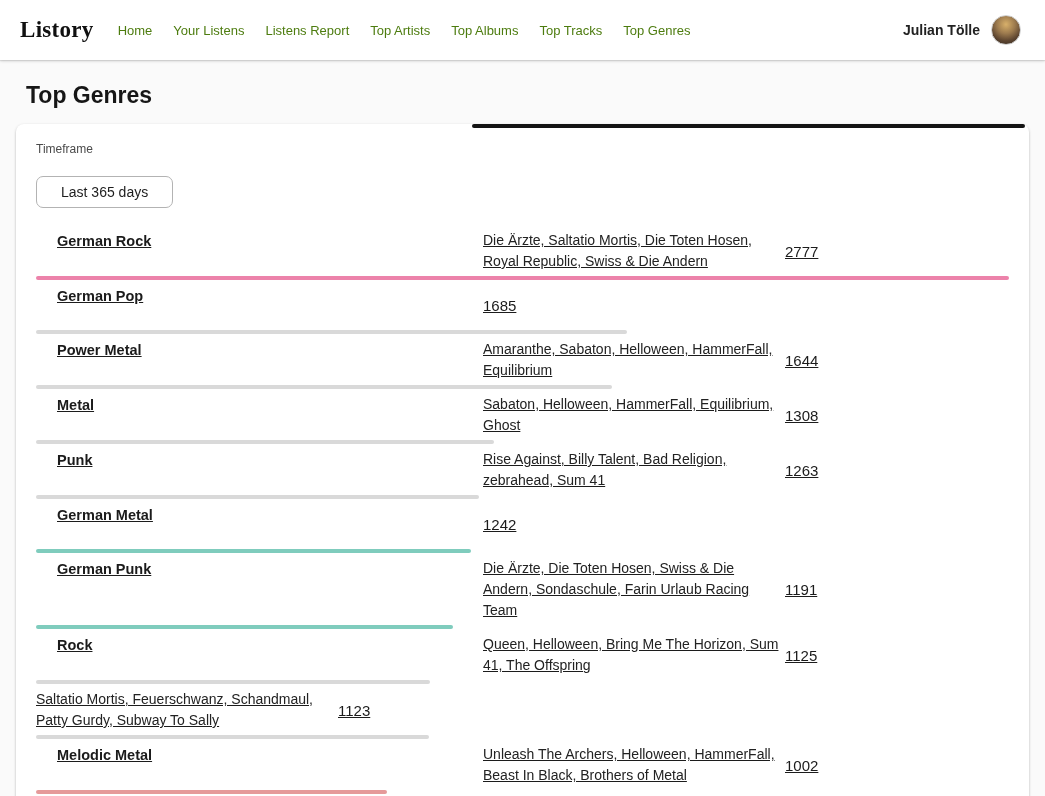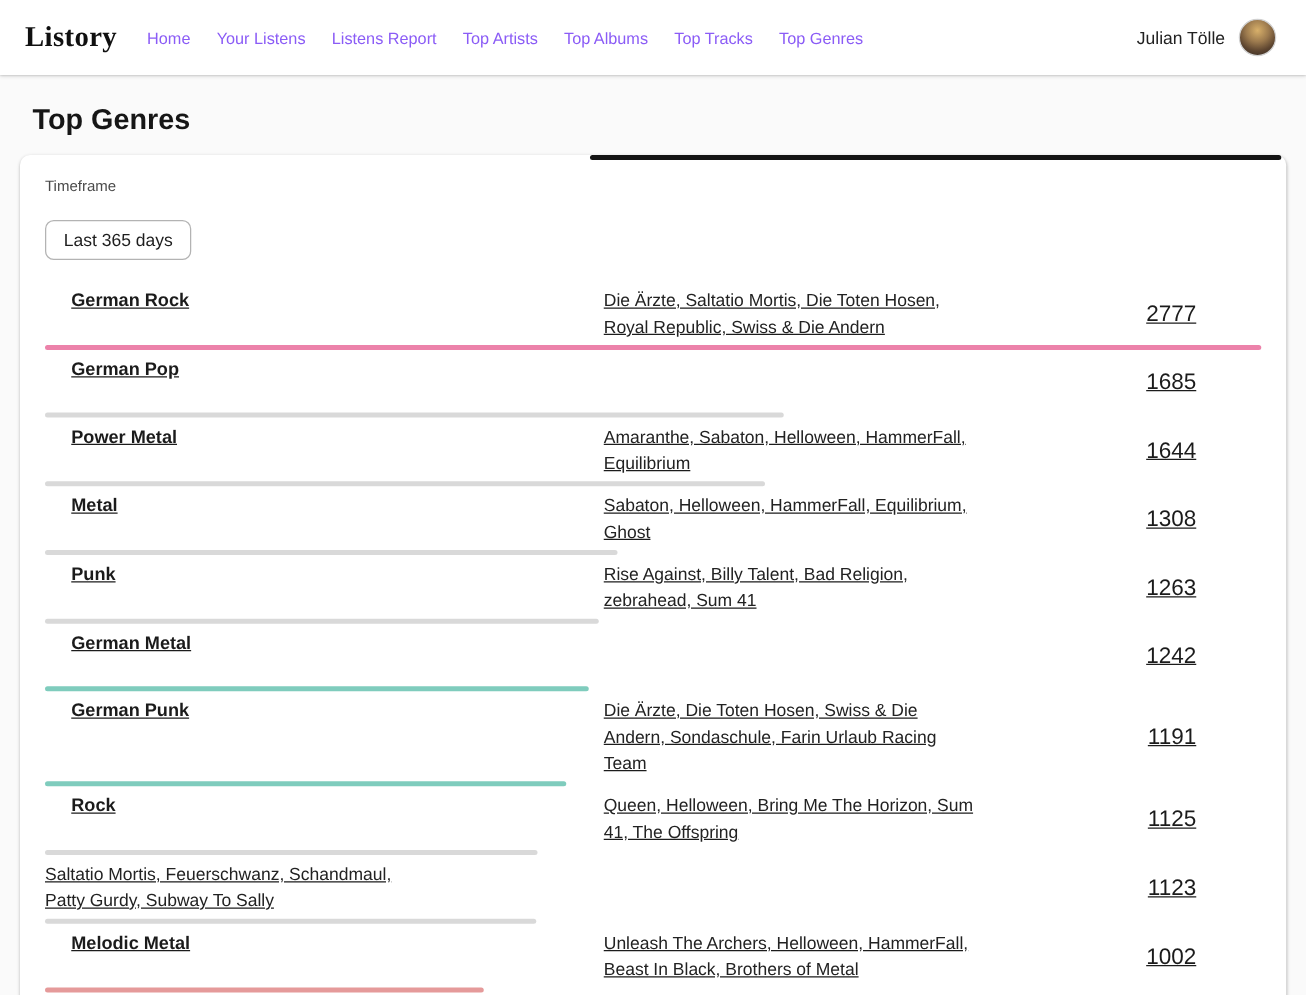--- a/index.html
+++ b/index.html
@@ -19,24 +19,24 @@
     box-shadow: 0 1px 3px rgba(0,0,0,0.16), 0 1px 1px rgba(0,0,0,0.08);
     position: relative; z-index: 5;
   }
   .brand {
     font-family: "Liberation Serif", serif;
     font-size: 23px; font-weight: 700; color: #101010;
     margin-right: 22px; cursor: pointer; letter-spacing: 0.3px;
   }
   .nav-items { display: flex; align-items: center; gap: 17px; }
   .nav-item {
-    font-size: 13px; color: #8b5cf6; cursor: pointer;
+    font-size: 13px; color: #4d7c0f; cursor: pointer;
     padding: 6px 2px; white-space: nowrap;
   }
-  .nav-right { margin-left: auto; display: flex; align-items: center; gap: 11px; }
+  .nav-right { margin-left: auto; display: flex; align-items: center; gap: 11px; font-weight: bold; }
   .user-name { font-size: 14px; color: #222222; }
   .avatar {
     width: 30px; height: 30px; border-radius: 50%;
     background: radial-gradient(circle at 50% 30%, #d8b06a 0%, #9c7a4e 38%, #5d4530 68%, #2e2620 100%);
     border: 1px solid #d0d0d0;
     cursor: pointer;
   }
 
   
   .page { padding: 0 16px; }
@@ -55,21 +55,21 @@
   }
   .h-scrollbar {
     position: absolute; top: 0; left: 45%; right: 4px; height: 4px;
     background: #141414; border-radius: 2px; cursor: pointer;
   }
 
   .tf-label { font-size: 12px; color: #4a4a4a; margin: 2px 0 20px 0; }
   .tf-button {
     display: inline-block;
     border: 1px solid #b3b3b3; border-radius: 7px;
-    padding: 7px 14px;
+    padding: 7px 24px;
     font-size: 14px; color: #1d1d1d; background: #fff;
     cursor: pointer;
   }
 
   
   .genre-table { margin-top: 17px; }
   .genre-row {
     position: relative;
     display: flex; align-items: flex-start;
     padding: 5px 0 8px 0;
@@ -80,22 +80,22 @@
     flex: 0 0 447px; padding-left: 21px; padding-top: 1px;
     font-size: 14.5px; font-weight: 700; color: #1b1b1b;
     line-height: 21px;
   }
   .genre-artists {
     flex: 0 0 302px;
     font-size: 14px; color: #222222; line-height: 21px;
   }
   .genre-count {
     flex: 1; align-self: center;
-    text-align: right; padding-right: 52px;
-    font-size: 18px; color: #1b1b1b;
+    text-align: left; padding-right: 52px;
+    font-size: 15px; color: #1b1b1b;
   }
   .genre-bar {
     position: absolute; left: 0; bottom: 0;
     height: 4px; border-radius: 2px;
   }
 </style>
 </head>
 <body>
 
 <div class="navbar">

